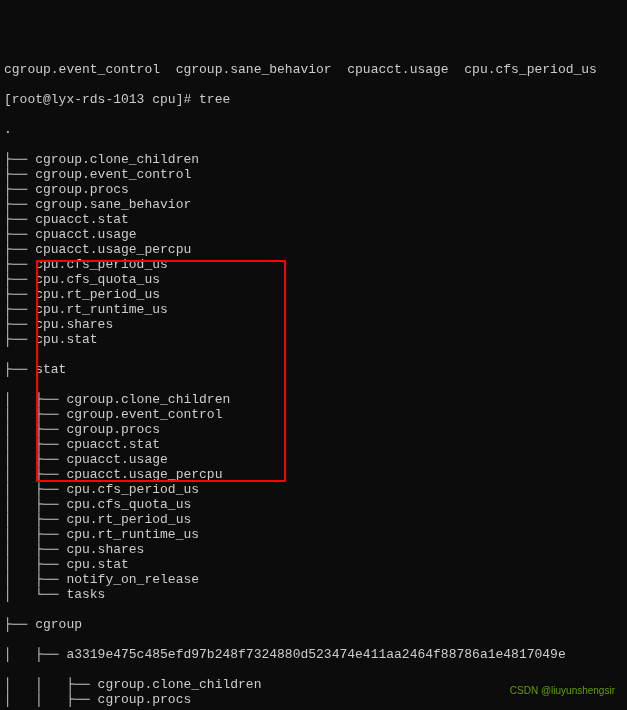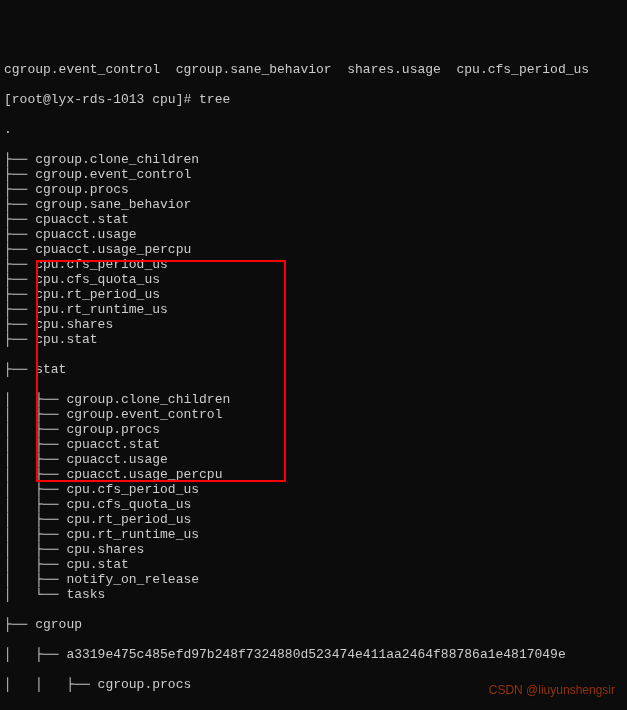--- a/index.html
+++ b/index.html
@@ -26,40 +26,40 @@
     }
     .highlight-box {
       position: absolute;
       border: 2px solid #ff0000;
       pointer-events: none;
     }
     .watermark {
       position: absolute;
       bottom: 12px;
       right: 12px;
-      color: #c2410c;
-      font-size: 12px;
+      color: #84cc16;
+      font-size: 10px;
       font-family: sans-serif;
       opacity: 0.75;
       text-shadow: 0 0 3px #000;
     }
   </style>
 </head>
 <body>
 
 
 
-<span class="line">cgroup.event_control  cgroup.sane_behavior  shares.usage  cpu.cfs_period_us</span>
+<span class="line">cgroup.event_control  cgroup.sane_behavior  cpuacct.usage  cpu.cfs_period_us</span>
 <span class="line">[root@lyx-rds-1013 cpu]# tree</span>
 <span class="line">.</span>
 <div id="tree-top"><span class="line">├── cgroup.clone_children</span><span class="line">├── cgroup.event_control</span><span class="line">├── cgroup.procs</span><span class="line">├── cgroup.sane_behavior</span><span class="line">├── cpuacct.stat</span><span class="line">├── cpuacct.usage</span><span class="line">├── cpuacct.usage_percpu</span><span class="line">├── cpu.cfs_period_us</span><span class="line">├── cpu.cfs_quota_us</span><span class="line">├── cpu.rt_period_us</span><span class="line">├── cpu.rt_runtime_us</span><span class="line">├── cpu.shares</span><span class="line">├── cpu.stat</span></div>
 <div id="tree-demo-label"><span class="line">├── stat</span></div>
 <div id="tree-demo"><span class="line">│   ├── cgroup.clone_children</span><span class="line">│   ├── cgroup.event_control</span><span class="line">│   ├── cgroup.procs</span><span class="line">│   ├── cpuacct.stat</span><span class="line">│   ├── cpuacct.usage</span><span class="line">│   ├── cpuacct.usage_percpu</span><span class="line">│   ├── cpu.cfs_period_us</span><span class="line">│   ├── cpu.cfs_quota_us</span><span class="line">│   ├── cpu.rt_period_us</span><span class="line">│   ├── cpu.rt_runtime_us</span><span class="line">│   ├── cpu.shares</span><span class="line">│   ├── cpu.stat</span><span class="line">│   ├── notify_on_release</span><span class="line">│   └── tasks</span></div>
 <div id="tree-docker-label"><span class="line">├── cgroup</span></div>
 <div id="tree-docker-hash"><span class="line">│   ├── a3319e475c485efd97b248f7324880d523474e411aa2464f88786a1e4817049e</span></div>
-<div id="tree-docker"><span class="line">│   │   ├── cgroup.procs</span></div>
+<div id="tree-docker"><span class="line">│   │   ├── cgroup.clone_children</span><span class="line">│   │   ├── cgroup.procs</span></div>
 
 
 <div class="highlight-box" id="hl" style="top: 260px; left: 36px; width: 250px; height: 222px;"></div>
 <div class="watermark">CSDN @liuyunshengsir</div>
 
 
 
 
 </body></html>

